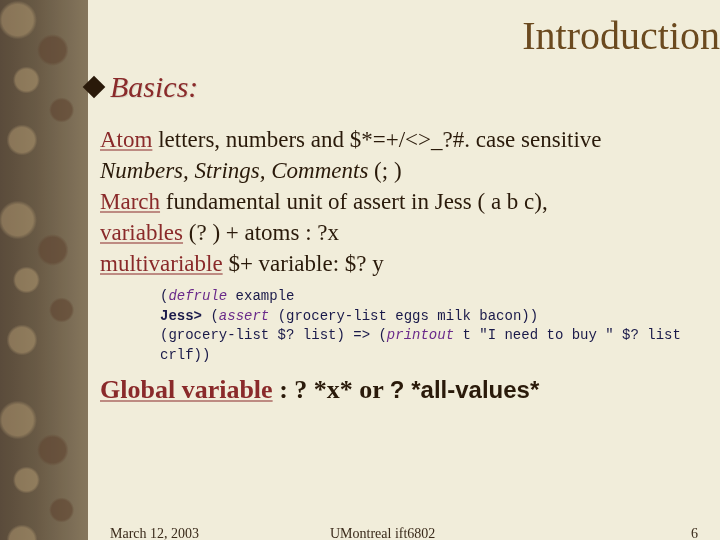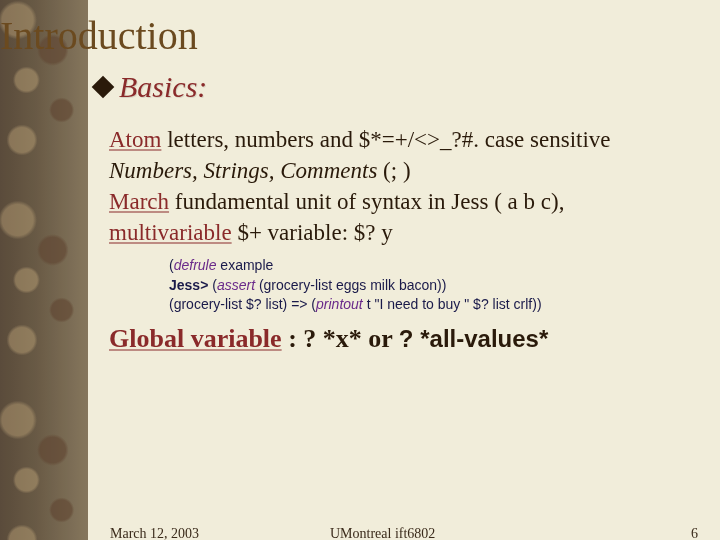--- a/index.html
+++ b/index.html
@@ -32,28 +32,28 @@
       radial-gradient(circle at 70% 55%, rgba(80,50,30,0.6) 8%, transparent 10%),
       radial-gradient(circle at 25% 70%, rgba(200,170,120,0.4) 8%, transparent 10%);
     background-size: 100% 200px;
     background-repeat: repeat-y;
   }
   .slide-title {
     position: absolute;
     top: 12px;
     left: 0;
     width: 720px;
-    text-align: left;
+    text-align: right;
     font-size: 40px;
     color: #6b4a1f;
     font-family: 'Times New Roman', serif;
   }
   .content {
     position: absolute;
-    left: 95px;
+    left: 86px;
     top: 70px;
     width: 610px;
   }
   .heading {
     font-size: 30px;
     font-style: italic;
     color: #8a2a2a;
     margin-bottom: 8px;
     text-shadow: 1px 1px 0 rgba(0,0,0,0.1);
   }
@@ -73,21 +73,21 @@
     margin-top: 20px;
   }
   .term {
     color: #8a2a2a;
     text-decoration: underline;
     text-decoration-color: rgba(138,42,42,0.5);
   }
   .italic { font-style: italic; }
   .code-block {
     margin: 8px 0 6px 60px;
-    font-family: Liberation Sans, sans-serif;
+    font-family: Liberation Mono, monospace;
     font-size: 14px;
     line-height: 1.4;
     color: #1a1a4a;
   }
   .code-block .kw { color: #6a2a8a; font-style: italic; }
   .arial { font-family: Arial, Helvetica, sans-serif; font-size: 24px; }
   .footer {
     position: absolute;
     bottom: 14px;
     left: 0;
@@ -110,21 +110,24 @@
 <div class="content">
   <div class="heading">
     <span class="bullet-icon"></span><span>Basics:</span>
   </div>
 
   <div class="body">
     <div>
       <span class="term">Atom</span><span> letters, numbers and $*=+/&lt;&gt;_?#.  case sensitive </span><span class="italic">Numbers, Strings, Comments </span><span>(; )</span>
     </div>
     <div>
-      <span class="term">March</span><span> fundamental unit of syntax in Jess ( a b c),</span>
+      <span class="term">March</span><span> fundamental unit of assert in Jess ( a b c),</span>
+    </div>
+    <div>
+      <span class="term">variables</span><span> (? ) + atoms : ?x</span>
     </div>
     <div>
       <span class="term">multivariable</span><span> $+ variable:  $? y</span>
     </div>
 
     <div class="code-block">
       <div><span>(</span><span class="kw">defrule</span><span> example</span></div>
       <div><b><span>Jess&gt; </span></b><span>(</span><span class="kw">assert</span><span> (grocery-list eggs milk bacon))</span></div>
       <div><span>(grocery-list $? list) =&gt; (</span><span class="kw">printout</span><span> t "I need to buy " $? list crlf))</span></div>
     </div>

